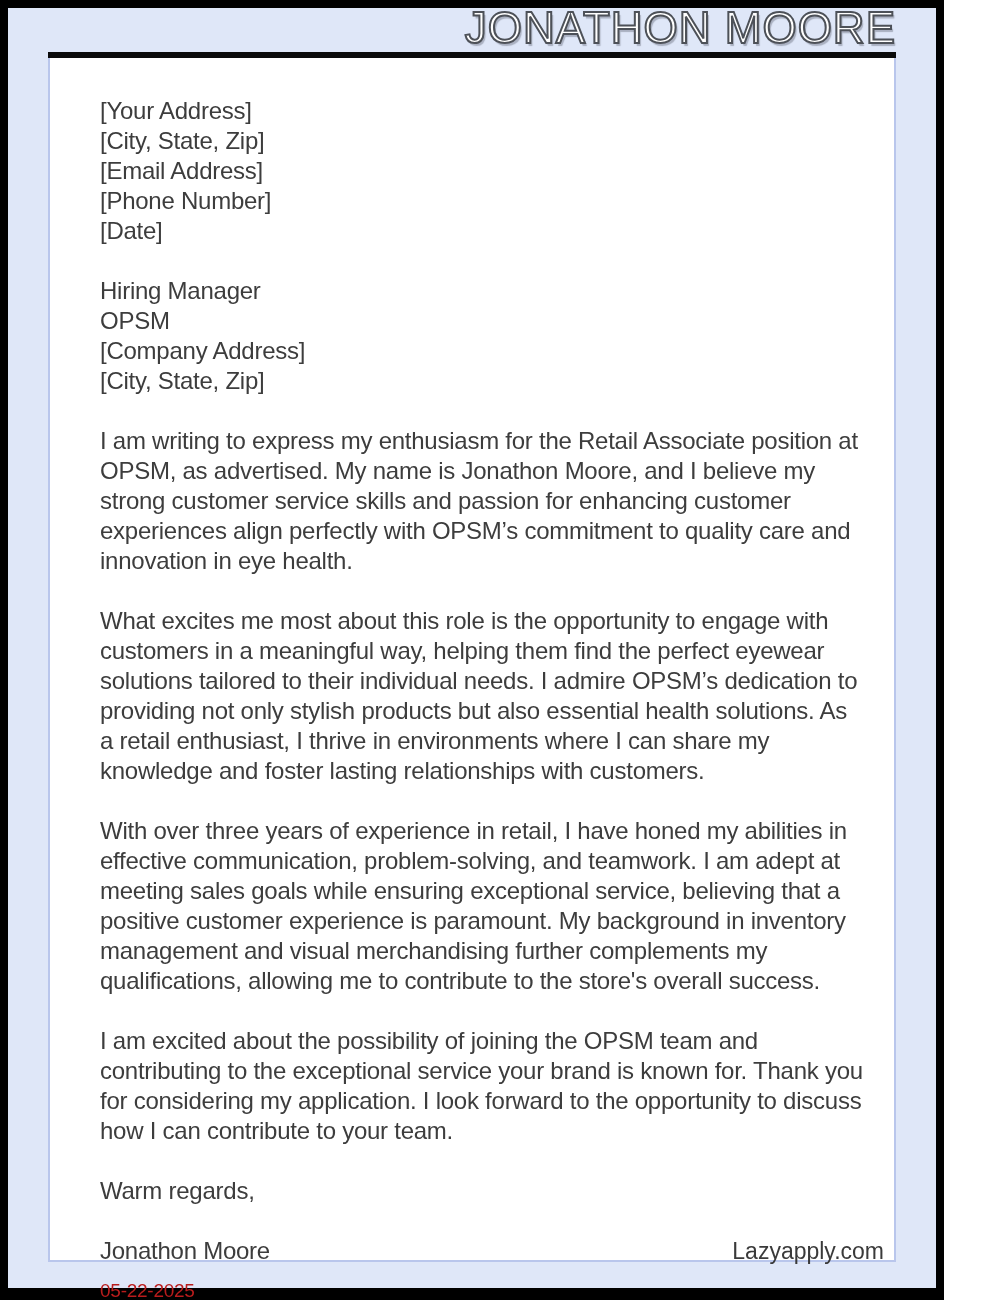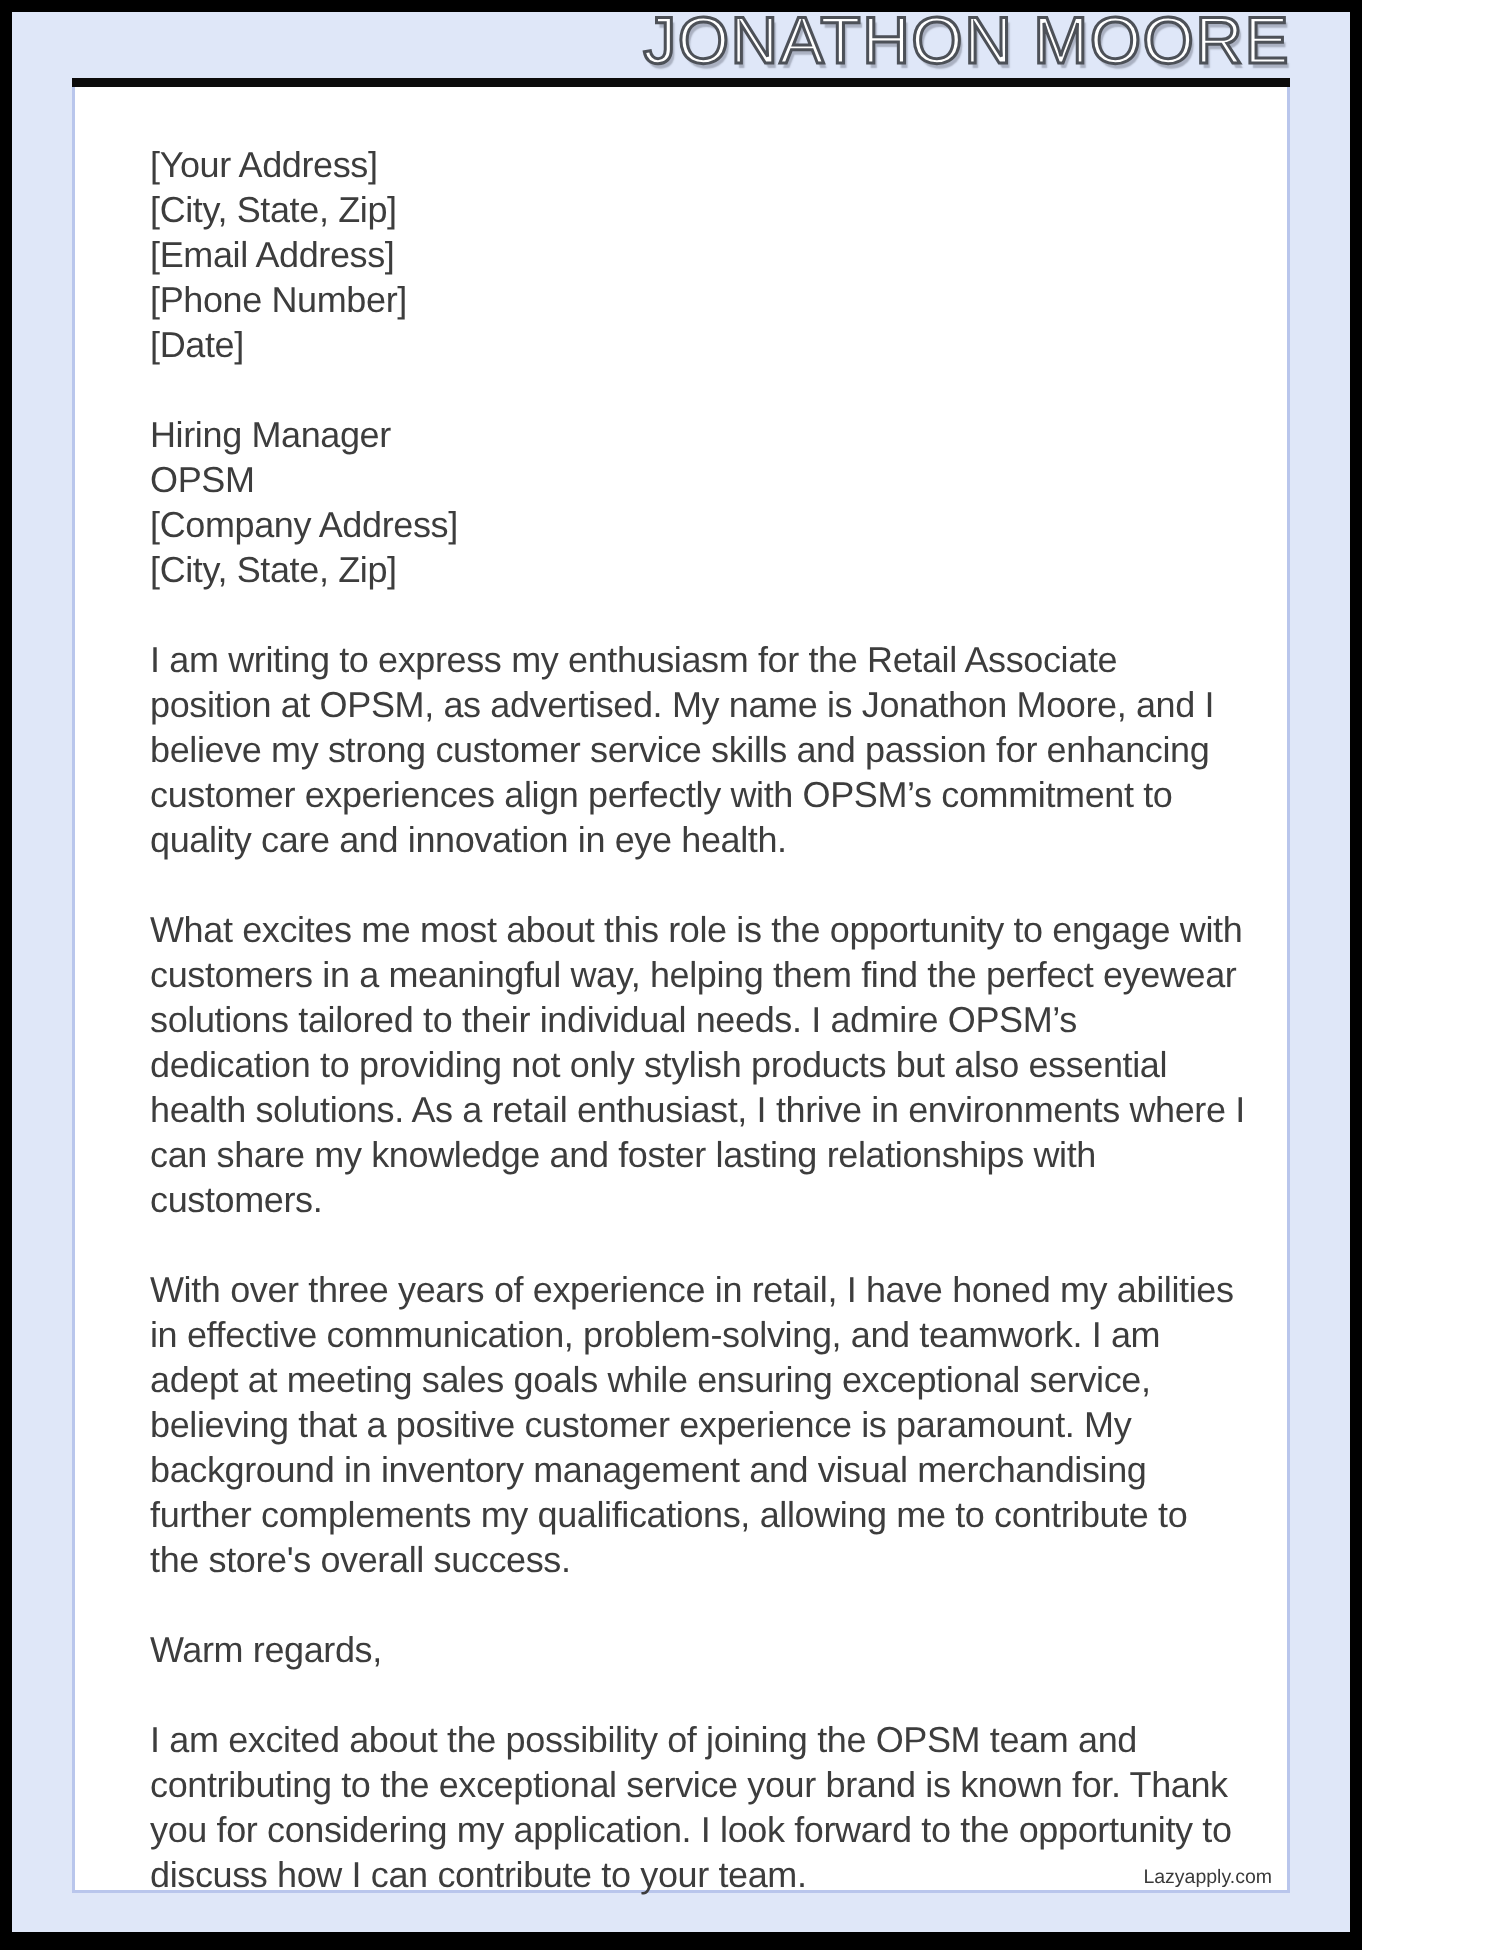--- a/index.html
+++ b/index.html
@@ -6,20 +6,21 @@
   body {
     width: 996px; height: 1300px;
     background: #ffffff;
     font-family: "Liberation Sans", sans-serif;
   }
   .page {
     position: relative;
     width: 908px; height: 1300px;
     background: #000000;
     overflow: hidden;
+    padding-left: 36px;
   }
   .canvas {
     position: absolute;
     left: 8px; right: 8px; top: 8px; bottom: 12px;
     background: #dfe7f8;
   }
   .header-name {
     position: absolute;
     top: 2px; right: 48px;
     height: 50px; line-height: 52px;
@@ -59,21 +60,21 @@
   .letter-date {
     font-size: 19px;
     line-height: 30px;
     letter-spacing: -0.25px;
     color: #b91c1c;
     margin: 0;
   }
   .watermark {
     position: absolute;
     right: 10px; bottom: -2px;
-    font-size: 13px;
+    font-size: 23px;
     line-height: 22px;
     color: #3a3a3a;
     background: transparent;
   }
 </style>
 </head>
 <body>
 
 <div class="page">
   <div class="canvas"></div>
@@ -94,23 +95,23 @@
 [Company Address]
 [City, State, Zip]</p>
 
 
     <p class="block">I am writing to express my enthusiasm for the Retail Associate position at OPSM, as advertised. My name is Jonathon Moore, and I believe my strong customer service skills and passion for enhancing customer experiences align perfectly with OPSM’s commitment to quality care and innovation in eye health.</p>
 
     <p class="block">What excites me most about this role is the opportunity to engage with customers in a meaningful way, helping them find the perfect eyewear solutions tailored to their individual needs. I admire OPSM’s dedication to providing not only stylish products but also essential health solutions. As a retail enthusiast, I thrive in environments where I can share my knowledge and foster lasting relationships with customers.</p>
 
     <p class="block">With over three years of experience in retail, I have honed my abilities in effective communication, problem-solving, and teamwork. I am adept at meeting sales goals while ensuring exceptional service, believing that a positive customer experience is paramount. My background in inventory management and visual merchandising further complements my qualifications, allowing me to contribute to the store's overall success.</p>
 
+    <p class="block">I am excited about the possibility of joining the OPSM team and contributing to the exceptional service your brand is known for. Thank you for considering my application. I look forward to the opportunity to discuss how I can contribute to your team.</p>
+
     <p class="block closing">Warm regards,</p>
-
-    <p class="block">I am excited about the possibility of joining the OPSM team and contributing to the exceptional service your brand is known for. Thank you for considering my application. I look forward to the opportunity to discuss how I can contribute to your team.</p>
 
     <p class="block signature">Jonathon Moore</p>
 
     <p class="letter-date">05-22-2025</p>
 
     <div class="watermark">Lazyapply.com</div>
   </div>
 </div>
 
 </body></html>

